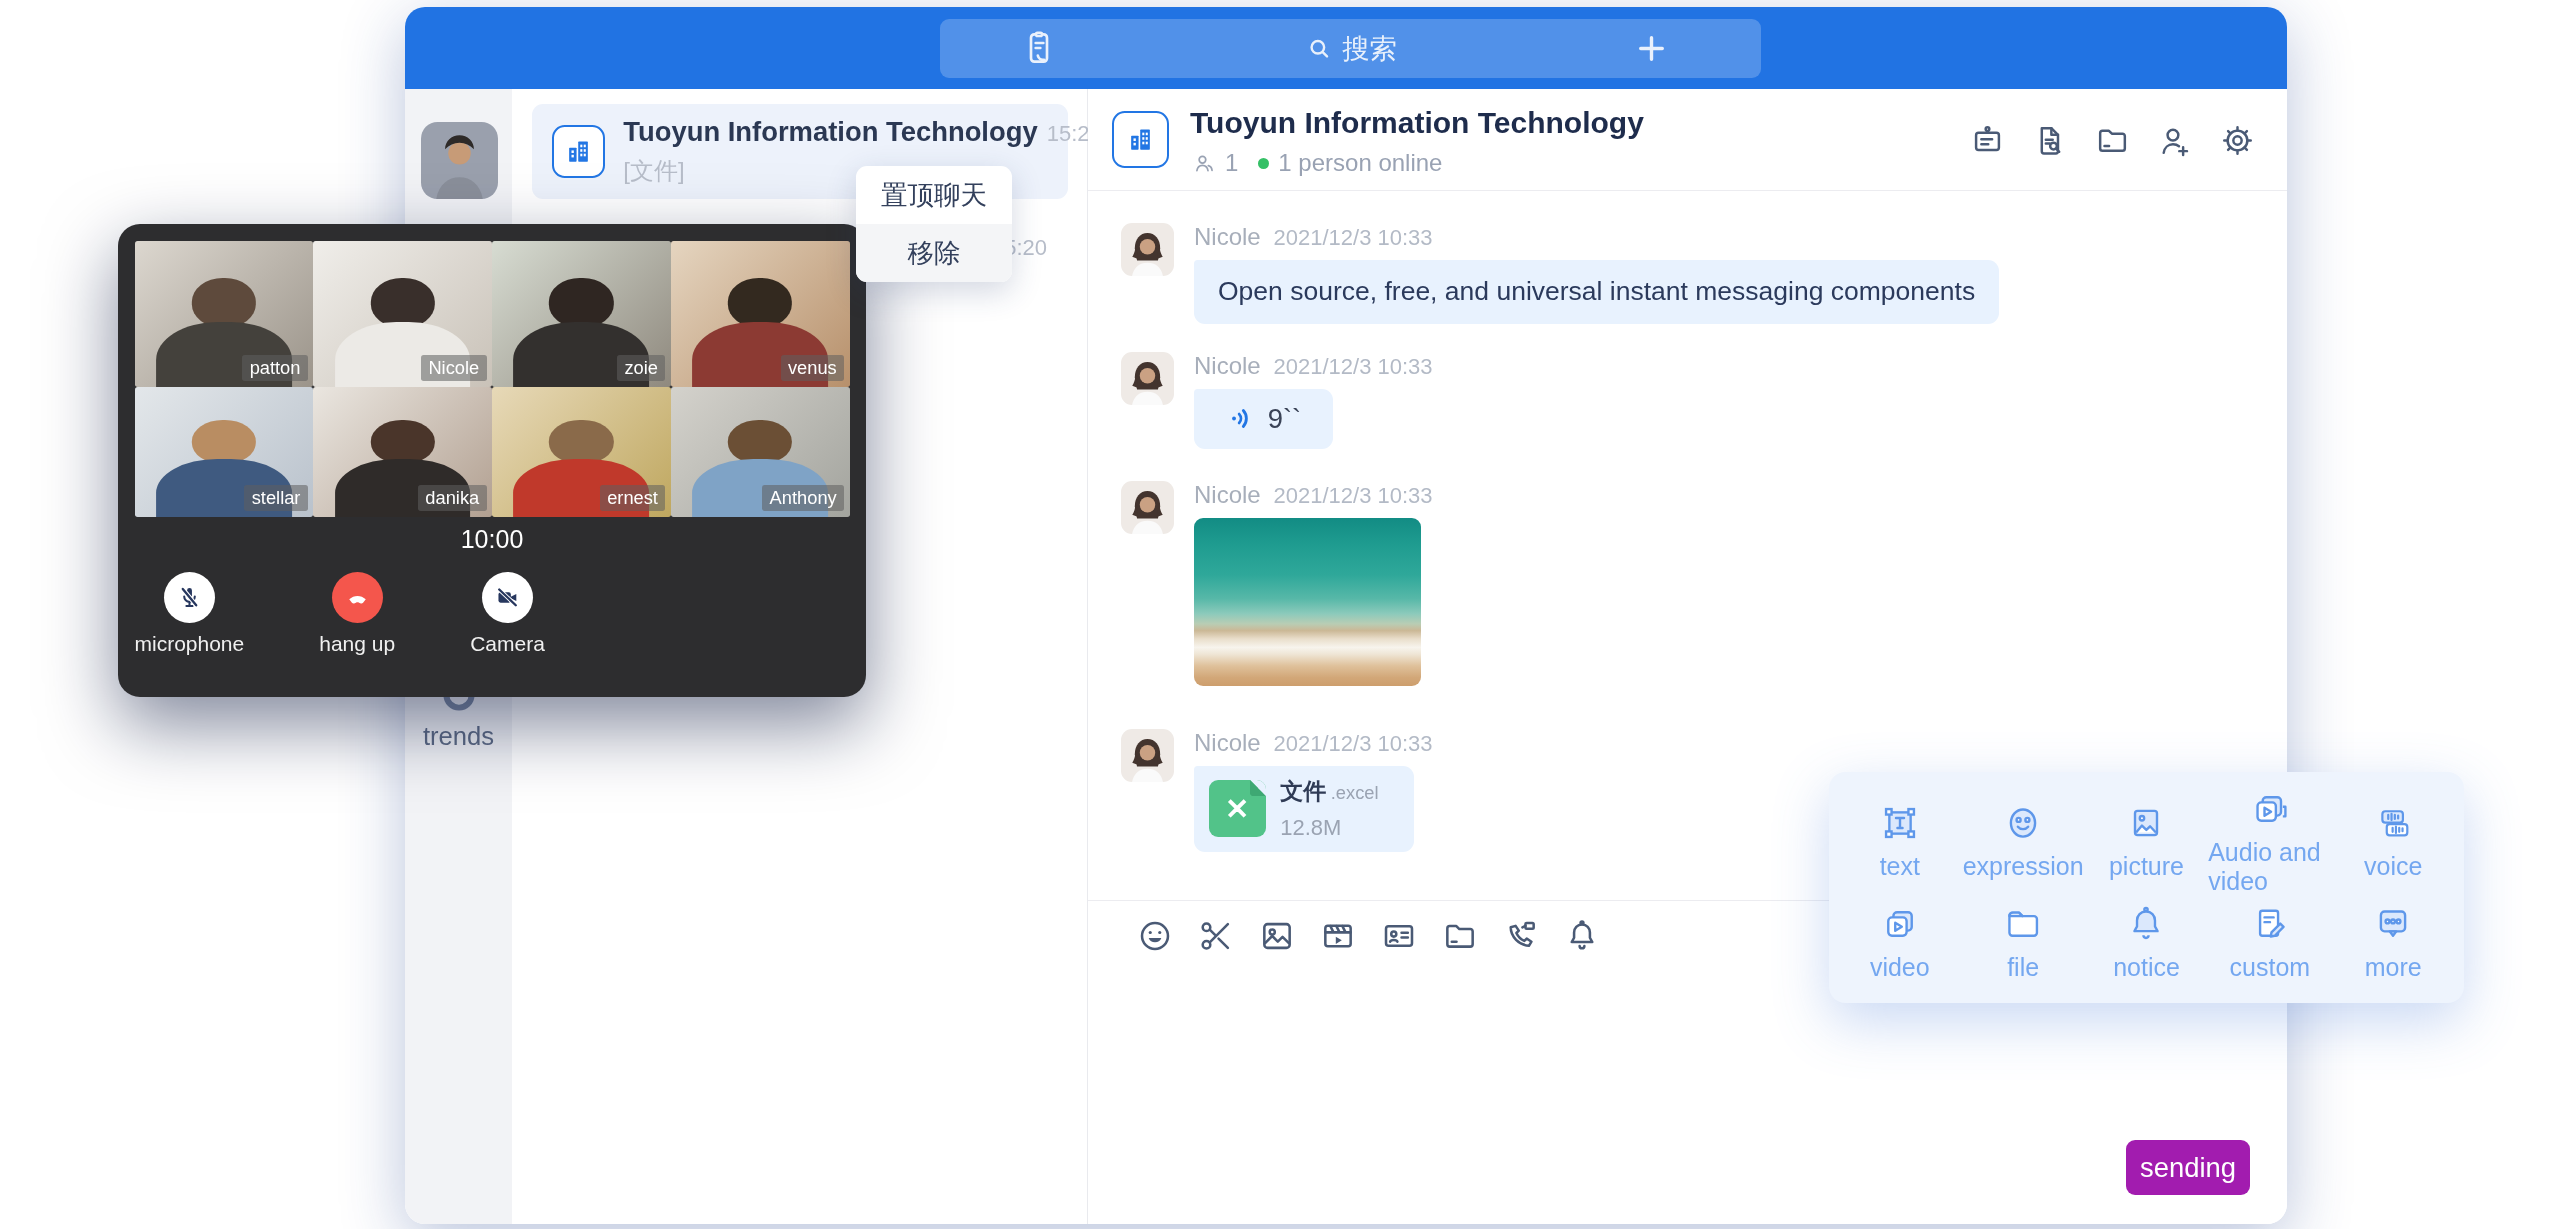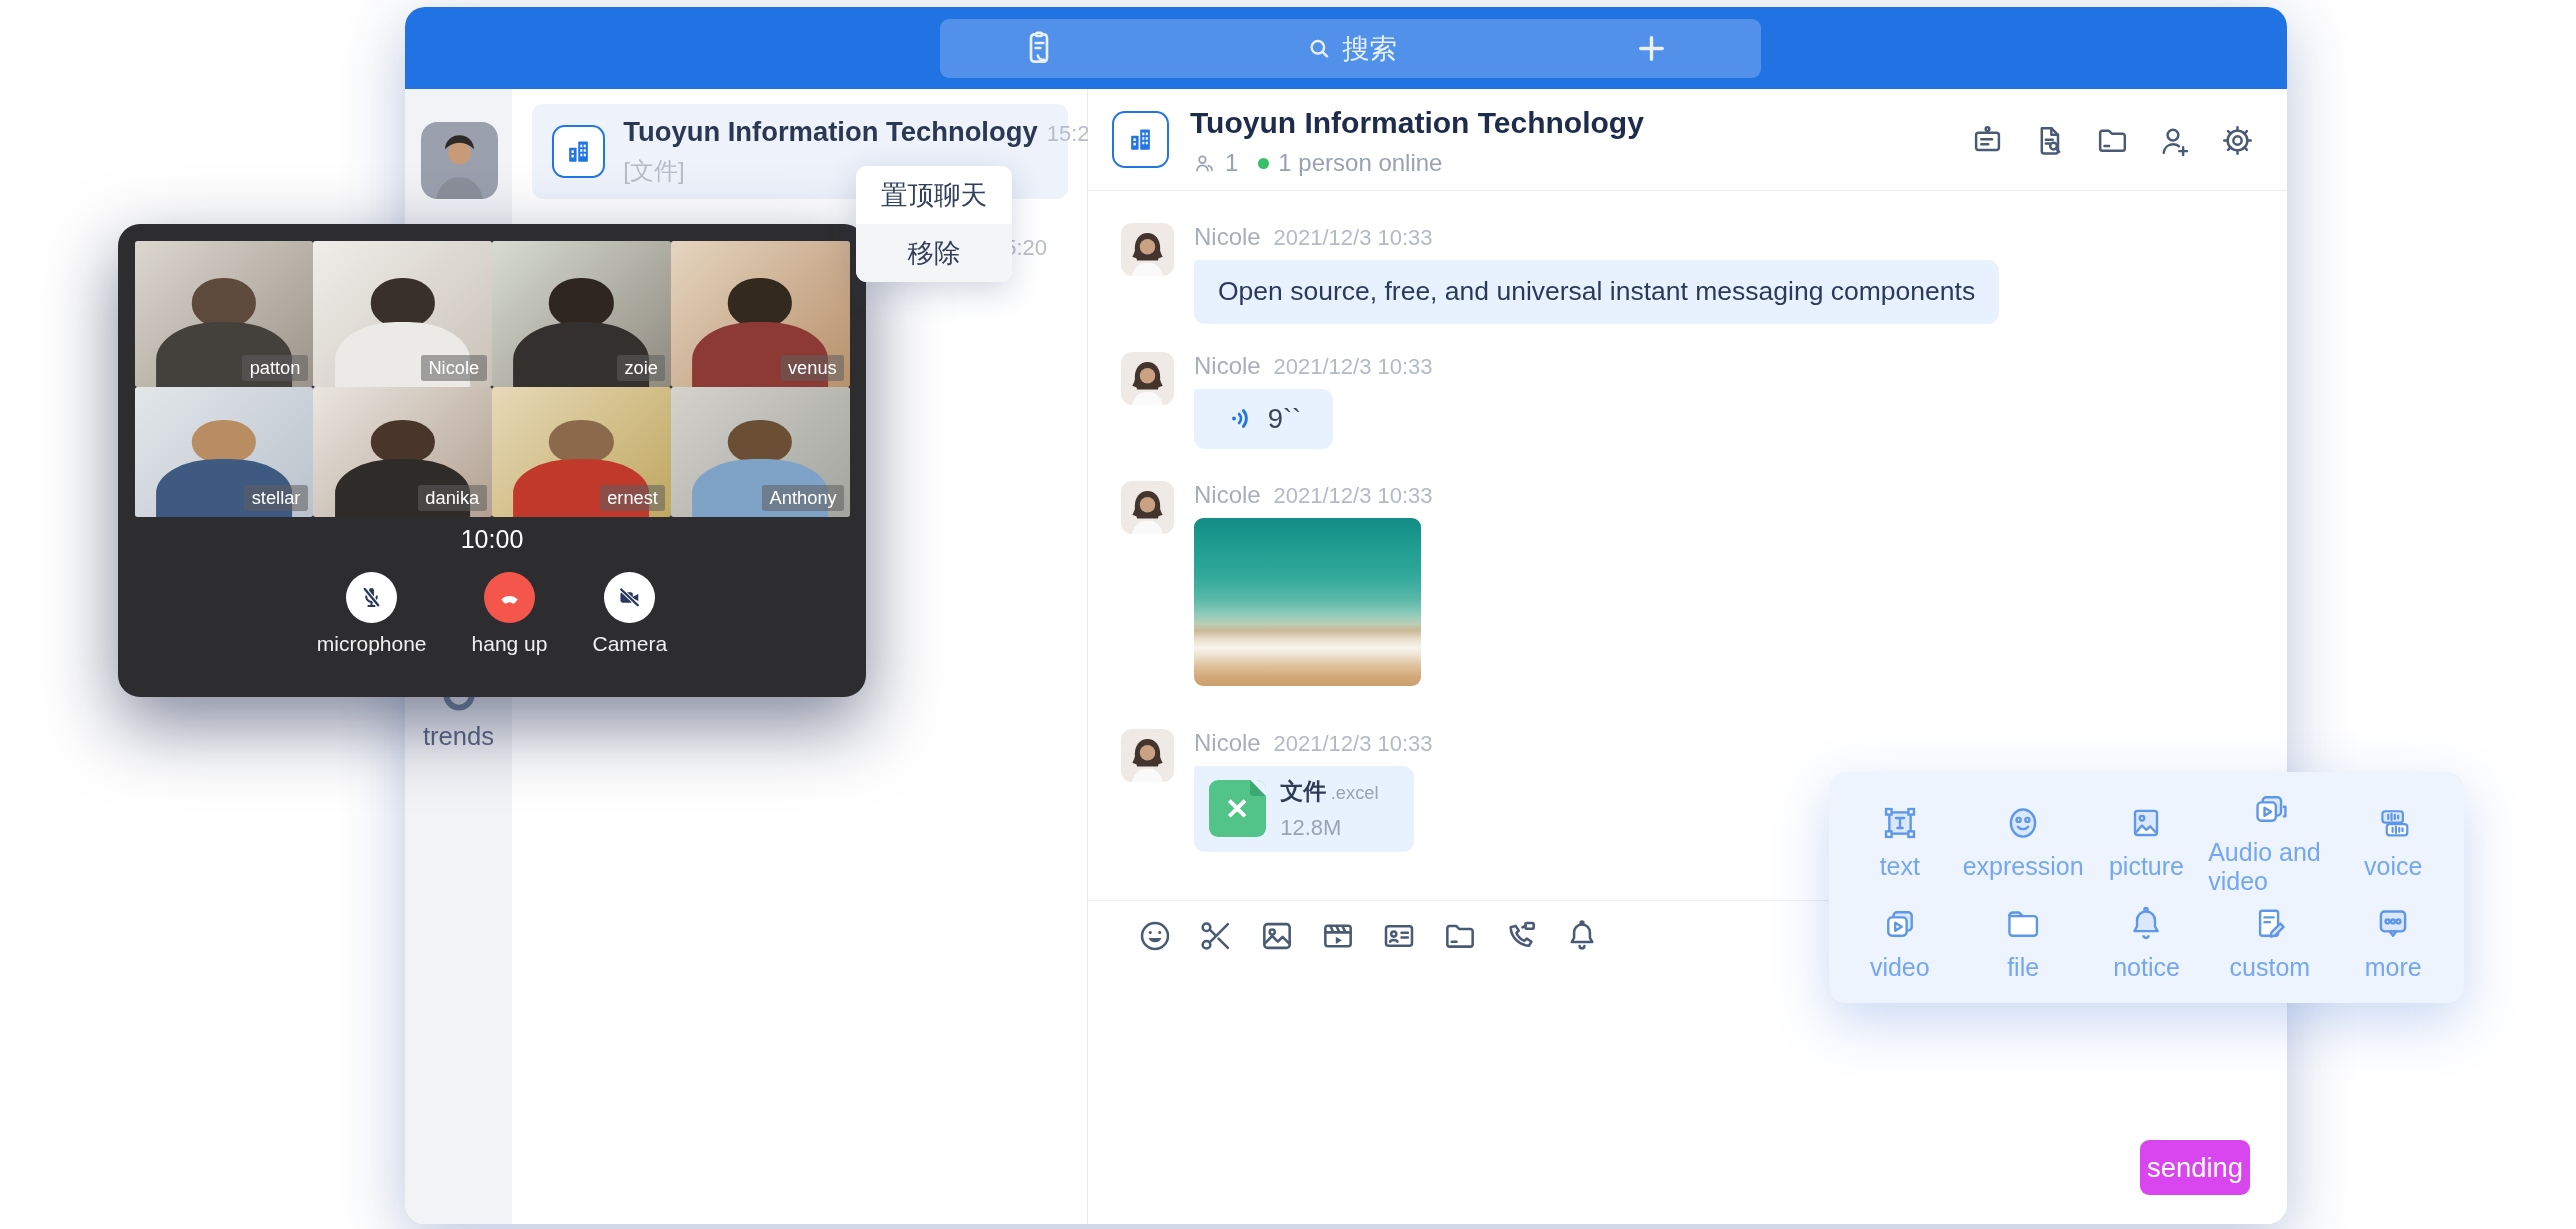--- a/index.html
+++ b/index.html
@@ -61,36 +61,36 @@
   .ficon{width:57px;height:57px;border-radius:9.1px;background:#52c389;position:relative;display:flex;align-items:center;justify-content:center;color:#fff;font-size:29px;font-weight:bold;flex:none}
   .ficon::after{content:"";position:absolute;right:0;top:0;border-width:8.2px;border-style:solid;border-color:#e8f2fe #e8f2fe #3ea873 #3ea873;border-radius:0 9.1px 0 3.7px}
   .fname{font-size:23px;color:#2f3b55;font-weight:bold}
   .fext{font-size:18.3px;color:#9aa3b2;font-weight:normal;margin-left:4.6px}
   .fsize{font-size:22px;color:#9aa3b2;margin-top:7.3px}
 
   .cdiv{position:absolute;left:0;right:0;top:811px;border-top:0.9px solid #ececf0}
   .toolbar{position:absolute;left:48px;top:828px;display:flex;gap:23px;color:#4a5a75}
   .toolbar span{width:38px;height:38px;display:block}
   .toolbar svg{width:38px;height:38px}
-  .sendbtn{position:absolute;right:37px;top:1051px;width:110px;height:55px;border-radius:9.1px;background:#d946ef;color:#fff;font-size:27.4px;display:flex;align-items:center;justify-content:center;border:none;cursor:pointer}
+  .sendbtn{position:absolute;right:37px;top:1051px;width:124px;height:55px;border-radius:9.1px;background:#a21caf;color:#fff;font-size:27.4px;display:flex;align-items:center;justify-content:center;border:none;cursor:pointer}
 
   
   .ctxmenu{position:absolute;left:856px;top:166px;width:156px;background:#fff;border-radius:11px;box-shadow:0 9.1px 31px rgba(40,60,110,.20);overflow:hidden;z-index:60;font-size:26.5px;color:#33405c;text-align:center}
   .cmi{height:58px;line-height:58px;cursor:pointer}
   .cmi.hov{background:#f4f5f7}
 
   
   .callpanel{position:absolute;left:118px;top:224px;width:748px;height:473px;background:#2d2d2f;border-radius:22px;box-shadow:0 27.4px 73px rgba(8,20,60,.5);padding:16.5px;z-index:50}
   .tiles{display:grid;grid-template-columns:repeat(4,1fr);grid-template-rows:146px 130px;gap:0}
   .tile{position:relative;border-radius:2.7px;overflow:hidden;background:linear-gradient(135deg,var(--a),var(--b))}
   .tile::before{content:"";position:absolute;left:50%;top:26%;width:36%;height:34%;transform:translateX(-50%);border-radius:48%;background:var(--p)}
   .tile::after{content:"";position:absolute;left:50%;top:56%;width:76%;height:58%;transform:translateX(-50%);border-radius:45% 45% 0 0;background:var(--q)}
   .tname{position:absolute;right:5.5px;bottom:5.5px;font-size:18.3px;color:#fff;background:rgba(95,95,95,.55);padding:1.8px 7.3px;border-radius:2.7px;z-index:2}
   .timer{margin-top:8px;text-align:center;color:#fff;font-size:25px}
-  .controls{margin-top:18.3px;display:flex;justify-content:center;gap:45px}
+  .controls{margin-top:18.3px;display:flex;justify-content:flex-start;gap:75px}
   .ctl{text-align:center;color:#f0f0f0;font-size:21px}
   .cbtn{width:51px;height:51px;border-radius:50%;background:#fff;display:flex;align-items:center;justify-content:center;margin:0 auto 9.1px;border:none;cursor:pointer}
   .cbtn.red{background:#f4564c}
   .cbtn svg{width:31px;height:31px}
 
   
   .actionpanel{position:absolute;left:1829px;top:772px;width:635px;height:231px;background:#eef4fd;border-radius:16.5px;box-shadow:0 18.3px 55px rgba(80,130,220,.30);display:grid;grid-template-columns:repeat(5,1fr);grid-template-rows:1fr 1fr;padding:14.6px 9.1px;z-index:70}
   .ap{display:flex;flex-direction:column;align-items:center;justify-content:center;gap:7.3px;color:#74a7f0;font-size:25px;cursor:pointer}
   .ap svg{width:44px;height:44px}
 </style>

